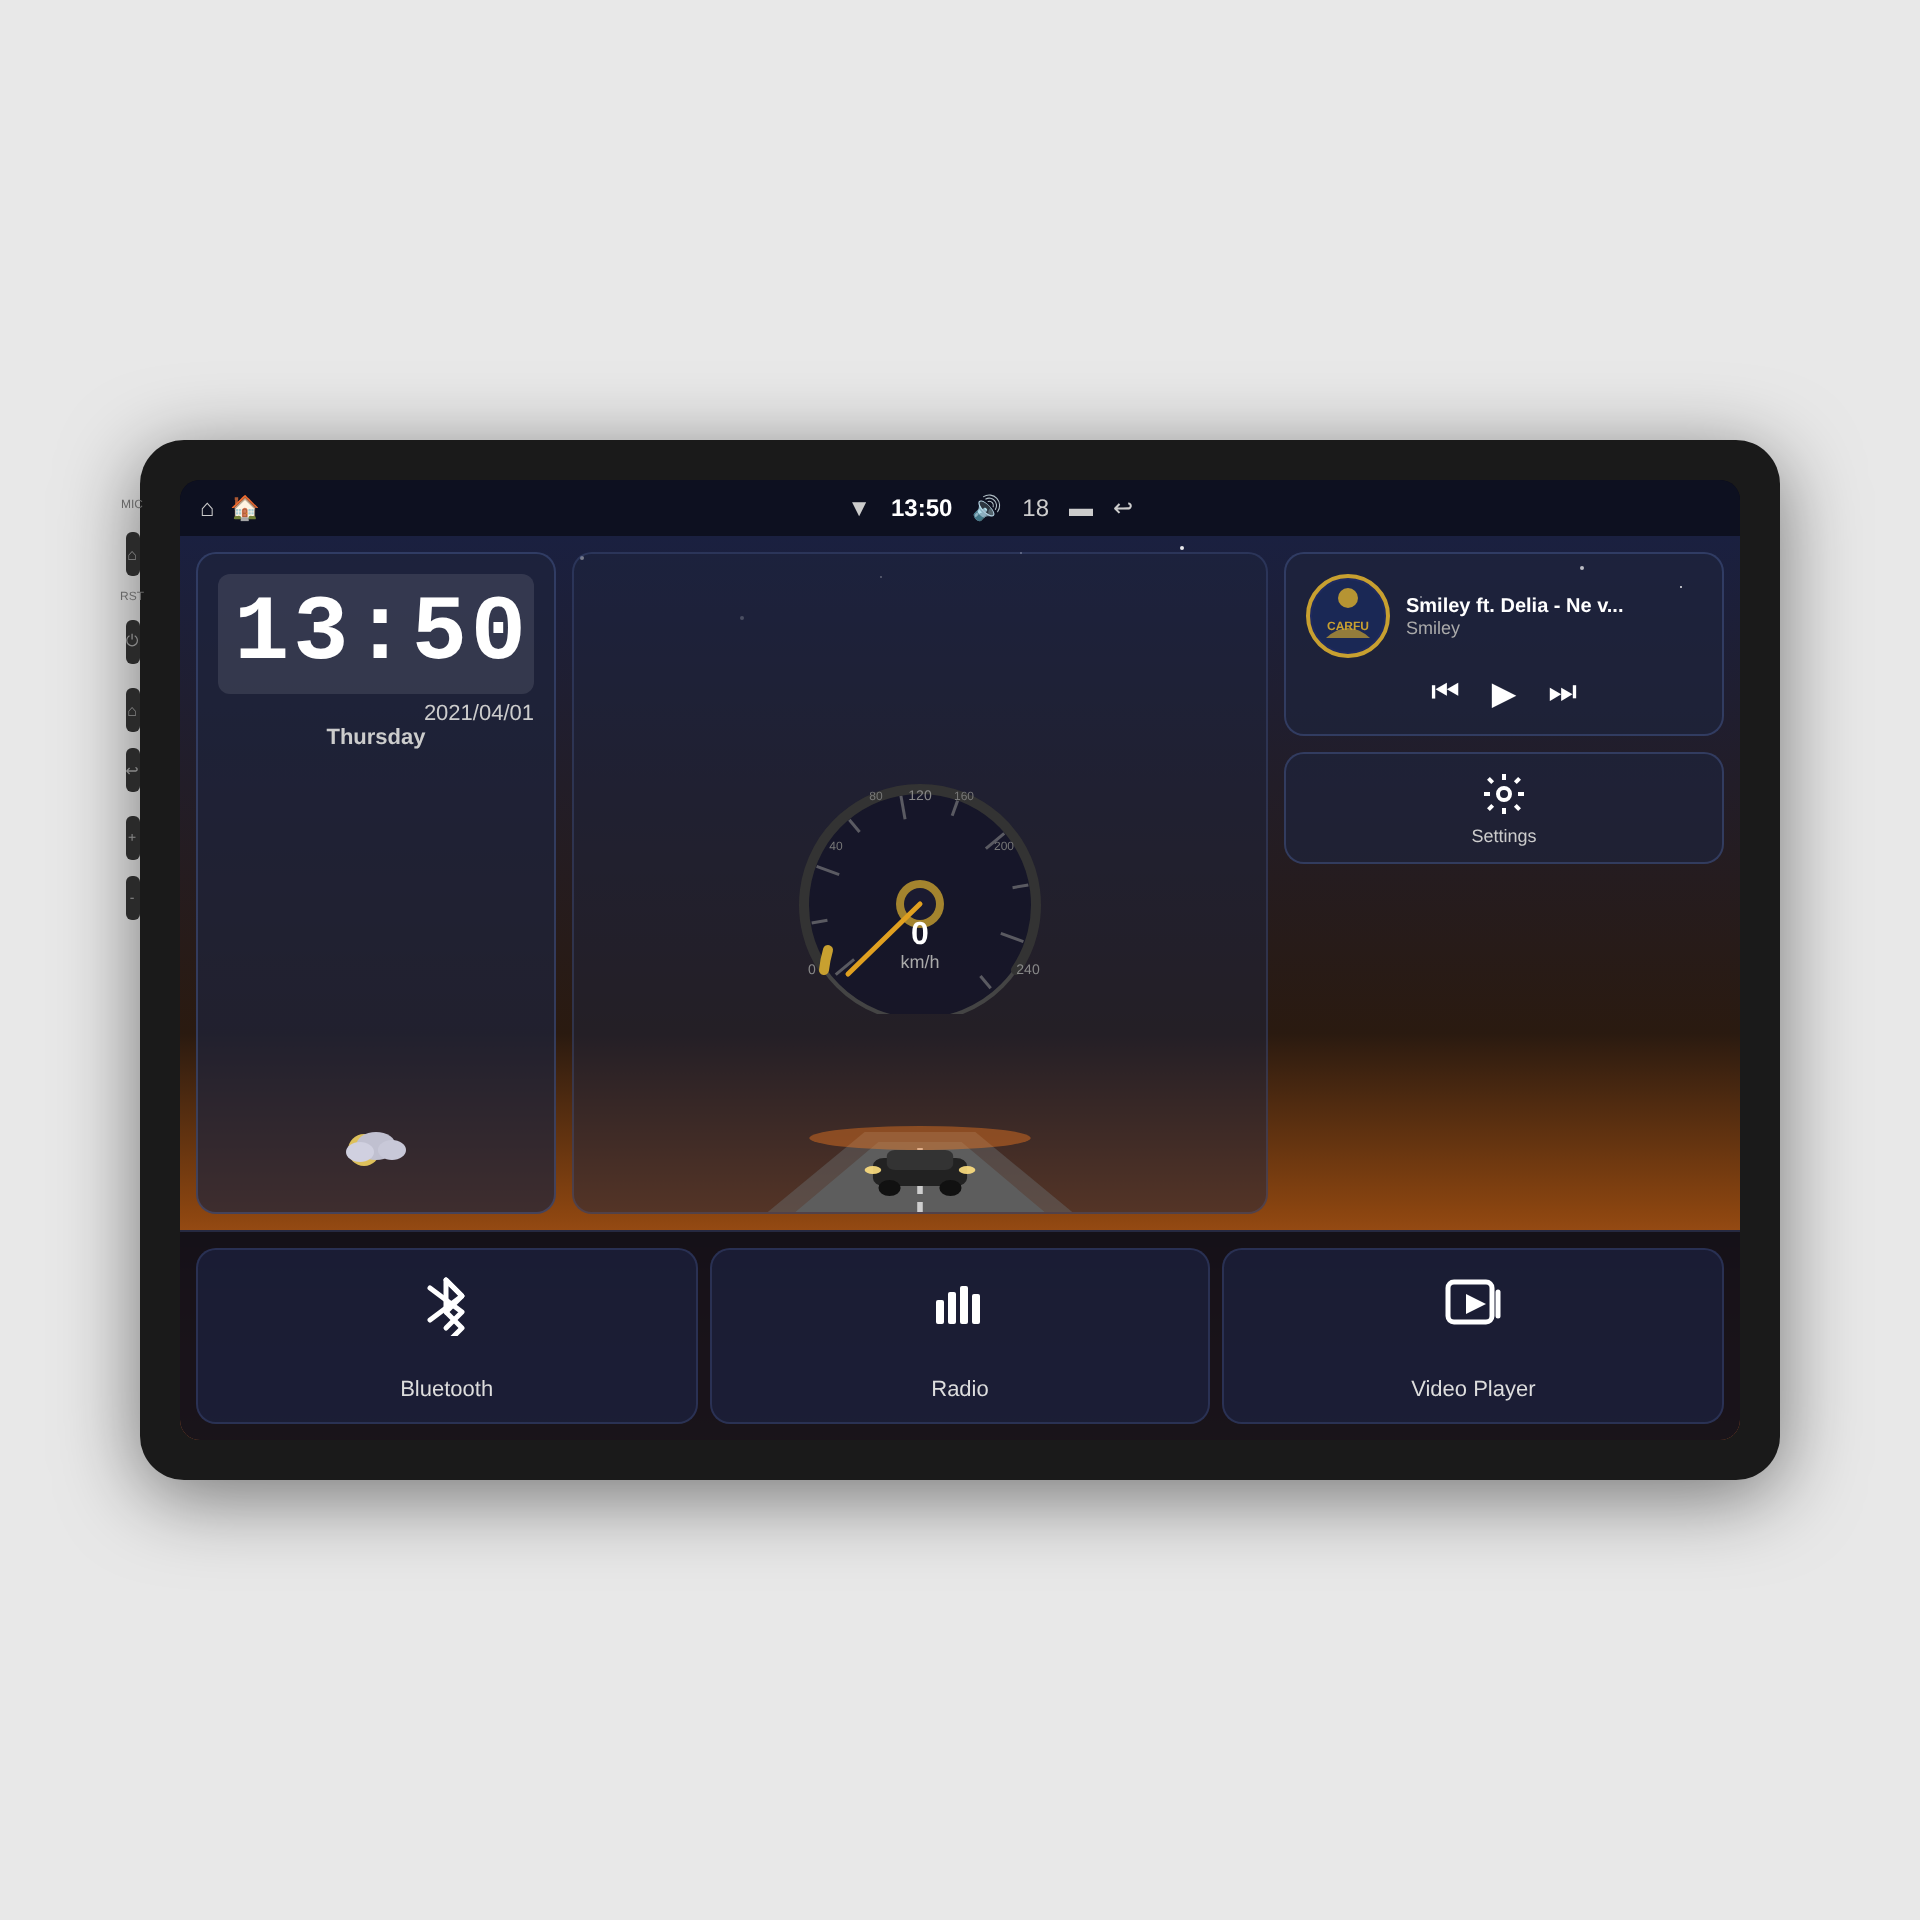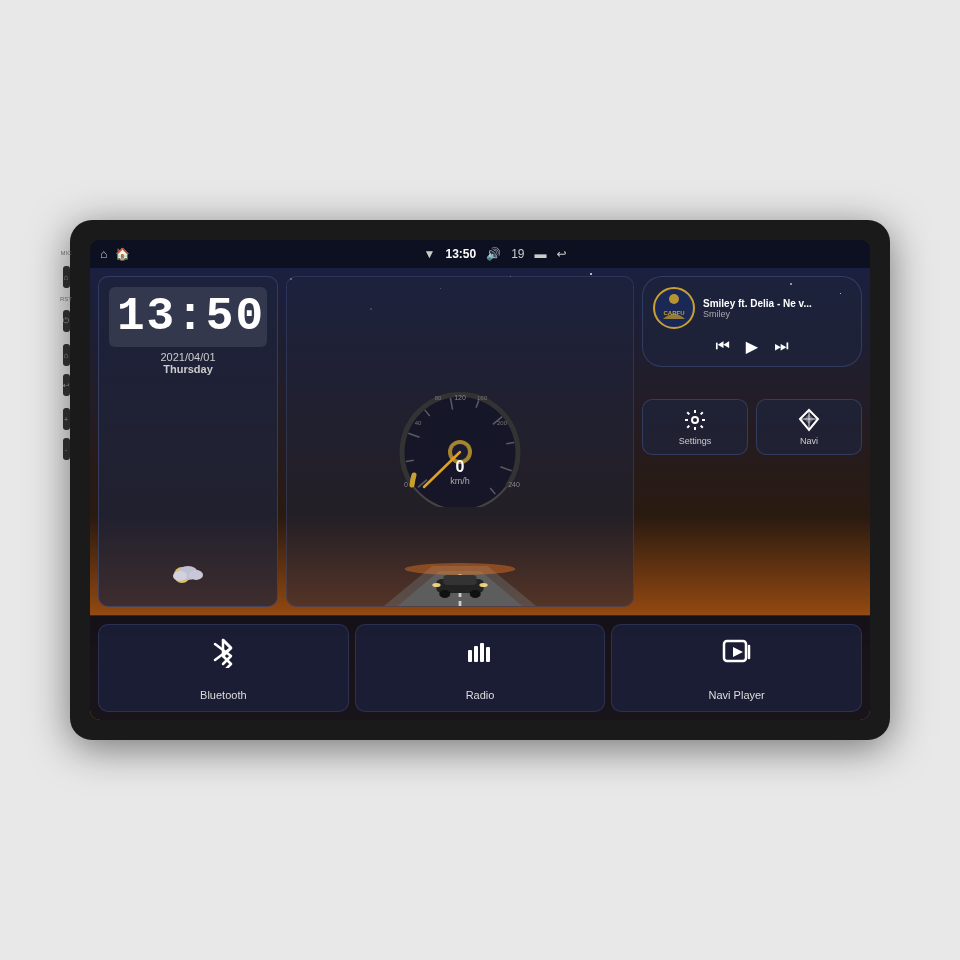--- a/index.html
+++ b/index.html
@@ -118,21 +118,21 @@
       font-family: 'Courier New', monospace;
       background: rgba(255,255,255,0.1);
       border-radius: 6px;
       text-align: center;
       padding: 4px 8px;
       letter-spacing: 2px;
     }
     .clock-date {
       color: #ccc;
       font-size: 11px;
-      text-align: center;
+      text-align: right;
       margin-top: 4px;
     }
     .clock-day {
       color: #ccc;
       font-size: 11px;
       text-align: center;
       font-weight: bold;
     }
     .weather-icon {
       font-size: 28px;
@@ -156,21 +156,21 @@
 
     
     .right-panel {
       width: 220px;
       display: flex;
       flex-direction: column;
       gap: 8px;
     }
     .music-widget {
       background: rgba(30,35,60,0.7);
-      border-radius: 20px;
+      border-radius: 10px;
       border: 1px solid rgba(80,100,160,0.4);
       padding: 10px;
       display: flex;
       flex-direction: column;
       gap: 4px;
     }
     .music-header {
       display: flex;
       align-items: center;
       gap: 8px;
@@ -208,21 +208,20 @@
     }
     .ctrl-btn {
       color: #fff;
       font-size: 16px;
       cursor: pointer;
     }
 
     .bottom-icons-row {
       display: flex;
       gap: 8px;
-      margin-top: 24px;
     }
     .icon-widget {
       flex: 1;
       background: rgba(30,35,60,0.7);
       border-radius: 10px;
       border: 1px solid rgba(80,100,160,0.4);
       padding: 8px;
       display: flex;
       flex-direction: column;
       align-items: center;
@@ -300,21 +299,21 @@
 
     <div class="status-bar">
       <div class="status-left">
         <span class="status-icon">⌂</span>
         <span class="status-icon">🏠</span>
       </div>
       <div class="status-center">
         <span class="status-icon">▼</span>
         <span class="status-time">13:50</span>
         <span class="status-icon">🔊</span>
-        <span class="status-icon">19</span>
+        <span class="status-icon">18</span>
         <span class="status-icon">▬</span>
         <span class="status-icon">↩</span>
       </div>
       <div class="status-right"></div>
     </div>
 
     <div class="main-area">
 
       <div class="stars">
         <div class="star" style="width:2px;height:2px;top:10px;left:200px;opacity:0.8;"></div>
@@ -432,29 +431,20 @@
           </div>
 
           <div class="bottom-icons-row">
             <div class="icon-widget">
               <svg width="24" height="24" viewBox="0 0 24 24" fill="none" stroke="#fff" stroke-width="2">
                 <circle cx="12" cy="12" r="3"></circle>
                 <path d="M12 2v3M12 19v3M4.22 4.22l2.12 2.12M17.66 17.66l2.12 2.12M2 12h3M19 12h3M4.22 19.78l2.12-2.12M17.66 6.34l2.12-2.12"></path>
               </svg>
               <span class="lbl">Settings</span>
             </div>
-            <div class="icon-widget">
-              <svg width="24" height="24" viewBox="0 0 24 24" fill="none">
-                <polygon points="3,11 12,2 21,11 12,22" fill="none" stroke="#fff" stroke-width="2"></polygon>
-                <polygon points="12,6 17,11 12,16 7,11" fill="#fff" opacity="0.3"></polygon>
-                <line x1="12" y1="2" x2="12" y2="22" stroke="#fff" stroke-width="1.5" opacity="0.5"></line>
-                <line x1="3" y1="11" x2="21" y2="11" stroke="#fff" stroke-width="1.5" opacity="0.5"></line>
-              </svg>
-              <span class="lbl">Navi</span>
-            </div>
           </div>
 
         </div>
       </div>
 
       <div class="bottom-bar">
 
         <div class="bottom-item">
           <svg class="b-icon" width="32" height="32" viewBox="0 0 32 32">
             <path d="M16 4 L24 12 L16 20 L16 4Z" fill="none" stroke="#fff" stroke-width="2.5" stroke-linejoin="round"></path>
@@ -475,21 +465,21 @@
           <span class="b-label">Radio</span>
         </div>
 
 
         <div class="bottom-item">
           <svg class="b-icon" width="32" height="32" viewBox="0 0 32 32">
             <rect x="3" y="5" width="22" height="20" rx="3" fill="none" stroke="#fff" stroke-width="2.5"></rect>
             <polygon points="12,11 22,16 12,21" fill="#fff"></polygon>
             <line x1="28" y1="10" x2="28" y2="22" stroke="#fff" stroke-width="2.5" stroke-linecap="round"></line>
           </svg>
-          <span class="b-label">Navi Player</span>
+          <span class="b-label">Video Player</span>
         </div>
 
 
       </div>
 
     </div>
 
   </div>
 </div>
 

